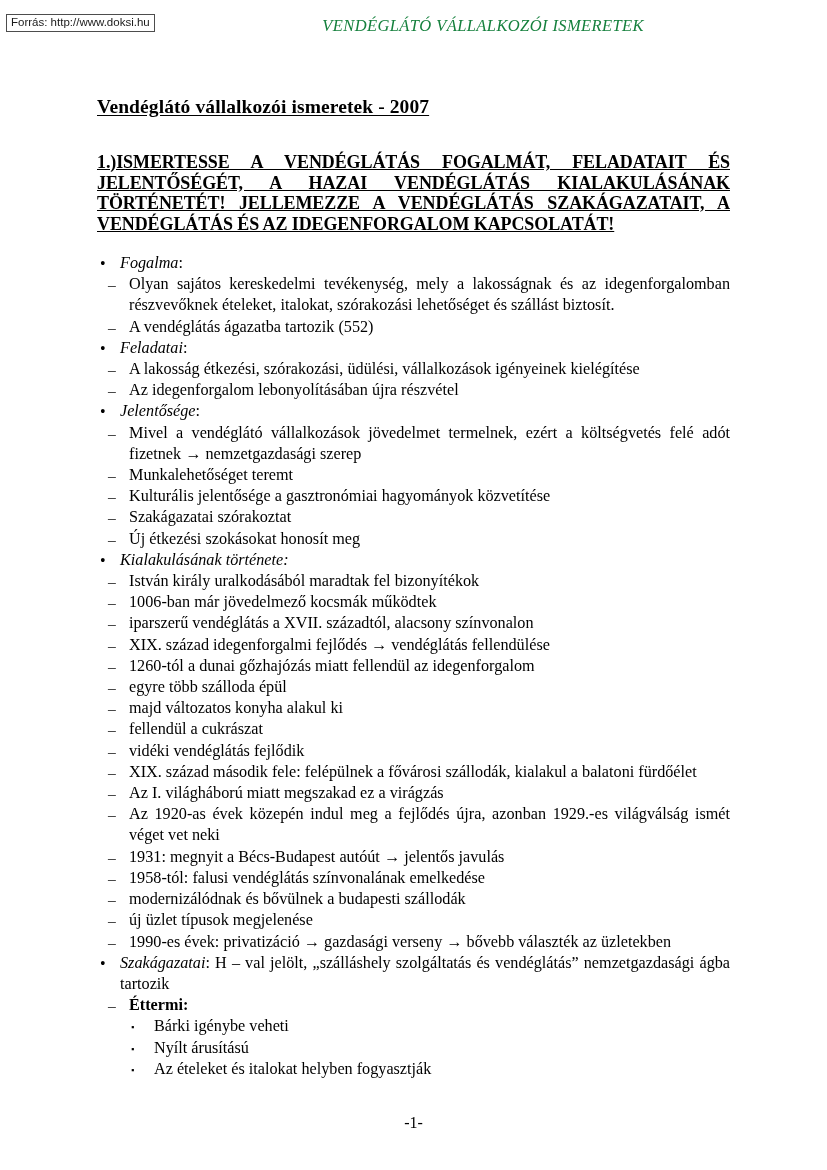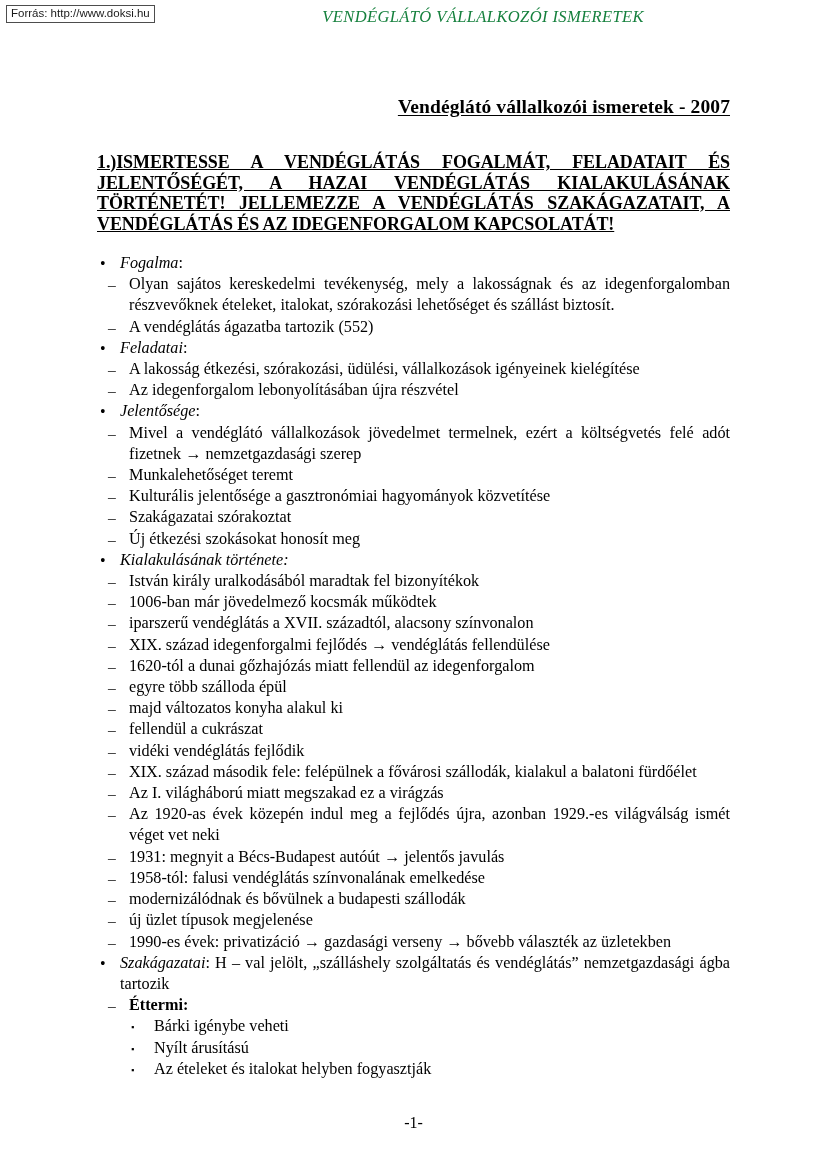--- a/index.html
+++ b/index.html
@@ -18,21 +18,21 @@
     height: 1170px;
     margin: 0 auto;
     background: #ffffff;
     overflow: hidden;
     box-sizing: border-box;
   }
 
   
   .page-header {
     position: absolute;
-    top: 5px;
+    top: 14px;
     left: 0;
     width: 742px;
     height: 28px;
   }
   .source-box {
     position: absolute;
     top: 0;
     left: 6px;
     border: 1px solid #4d4d4d;
     padding: 1px 4px 2px 4px;
@@ -59,21 +59,21 @@
   .content {
     position: absolute;
     left: 97px;
     top: 0;
     width: 633px;
   }
 
   .doc-title {
     margin: 0;
     padding-top: 96px;
-    text-align: right;
+    text-align: left;
     font-size: 19.5px;
     font-weight: bold;
     letter-spacing: 0.1px;
   }
   .doc-title .u {
     text-decoration: underline;
     text-underline-offset: 2px;
   }
 
   .question-heading {
@@ -278,21 +278,21 @@
             <li class="l2">
               <span class="marker">–</span>
               <span class="l2-text">iparszerű vendéglátás a XVII. századtól, alacsony színvonalon</span>
             </li>
             <li class="l2">
               <span class="marker">–</span>
               <span class="l2-text">XIX. század idegenforgalmi fejlődés → vendéglátás fellendülése</span>
             </li>
             <li class="l2">
               <span class="marker">–</span>
-              <span class="l2-text">1620-tól a dunai gőzhajózás miatt fellendül az idegenforgalom</span>
+              <span class="l2-text">1260-tól a dunai gőzhajózás miatt fellendül az idegenforgalom</span>
             </li>
             <li class="l2">
               <span class="marker">–</span>
               <span class="l2-text">egyre több szálloda épül</span>
             </li>
             <li class="l2">
               <span class="marker">–</span>
               <span class="l2-text">majd változatos konyha alakul ki</span>
             </li>
             <li class="l2">

